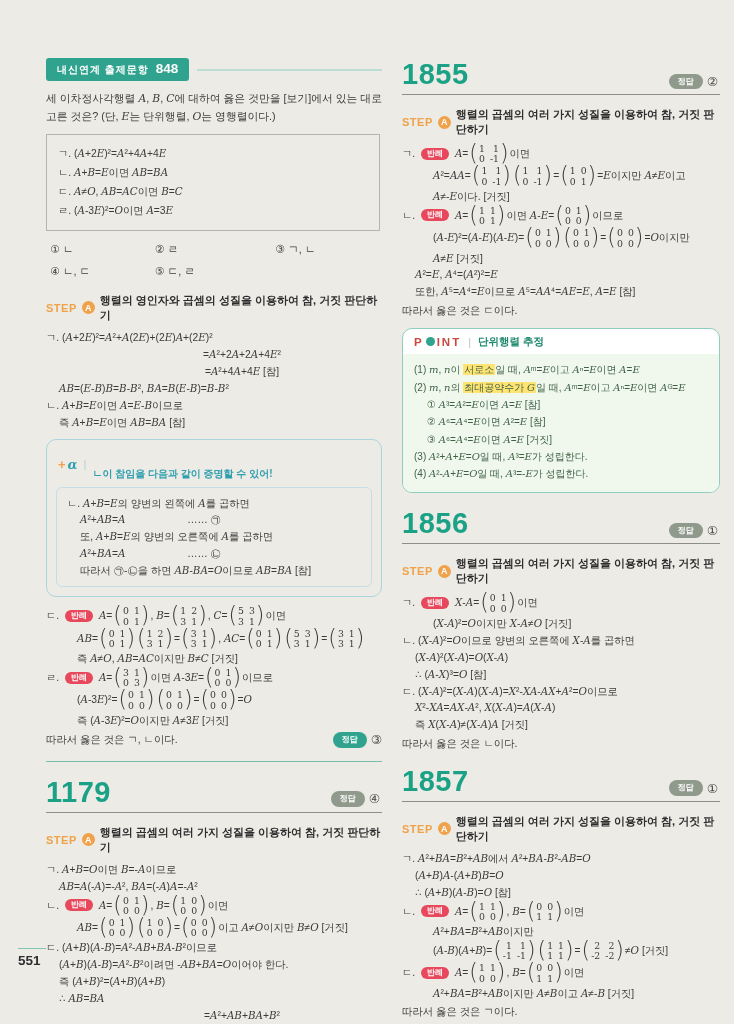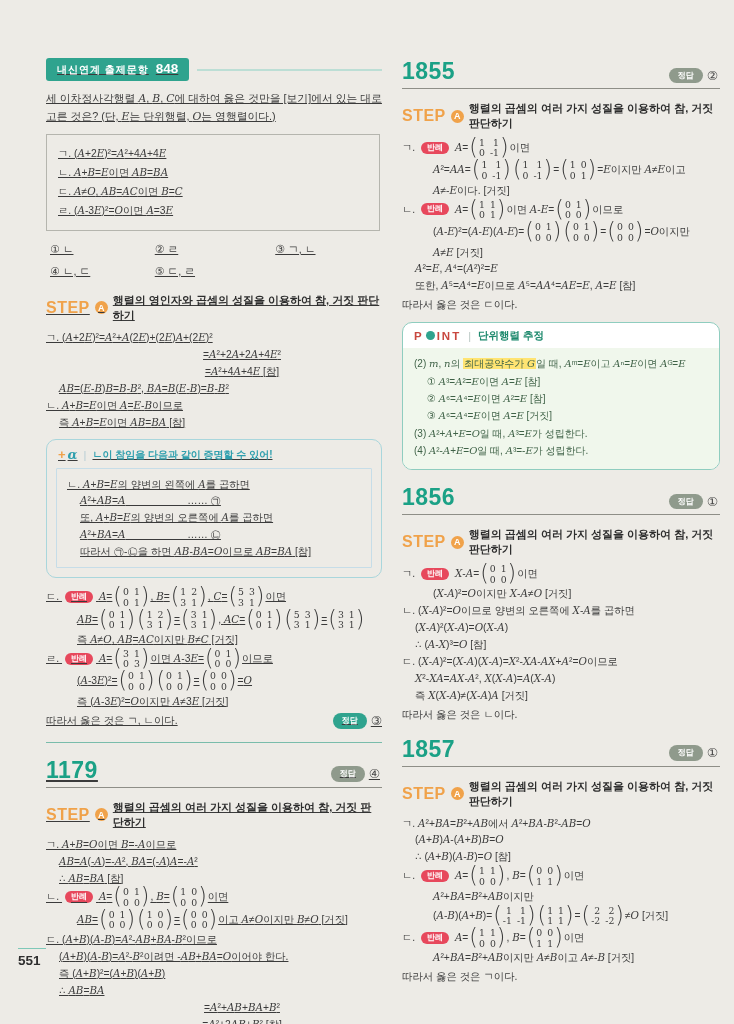--- a/index.html
+++ b/index.html
@@ -4,41 +4,41 @@
 <style>
   html,body{margin:0;padding:0;}
   body{
     width:734px;height:1024px;background:#edebe6;
     font-family:"Liberation Sans","DejaVu Sans",sans-serif;
     color:#3b3b3b;overflow:hidden;position:relative;
   }
   .page{box-sizing:border-box;width:734px;height:1024px;padding:58px 14px 0 46px;
     display:flex;gap:20px;position:relative;}
   .col{display:block;}
-  .col-left{width:336px;text-decoration:underline;}
+  .col-left{width:336px;}
   .col-right{width:318px;}
 
   
   .exam-header{display:flex;align-items:center;margin:0 0 9px;}
   .exam-badge{display:inline-flex;align-items:baseline;gap:7px;background:#2fa38e;color:#fff;
     padding:3px 11px 4px;border-radius:3px;}
   .exam-badge-label{font-size:10px;font-weight:bold;letter-spacing:1px;}
   .exam-badge-num{font-size:13.5px;font-weight:bold;}
   .exam-header::after{content:"";flex:1;height:2px;background:#bcded5;margin-left:8px;}
 
   .question{font-size:10.8px;line-height:1.65;margin:0 0 8px;}
 
   .boki-box{border:1px solid #b5b5ae;padding:8px 11px;margin:0 2px 12px 0;}
   .boki-box .line{margin:3.5px 0;}
 
   .choices{display:grid;grid-template-columns:1fr 1.15fr 1fr;row-gap:8px;
     font-size:10.8px;margin:2px 2px 14px 4px;}
 
   .step-row{display:flex;align-items:center;gap:5px;margin:12px 0 7px;}
-  .step-word{color:#f0a24a;font-weight:bold;font-size:16px;letter-spacing:0.5px;}
+  .step-word{color:#f0a24a;font-weight:bold;font-size:11px;letter-spacing:0.5px;}
   .step-circle{width:13px;height:13px;border-radius:50%;background:#f0a24a;color:#fff;
     font-size:9px;font-weight:bold;display:flex;align-items:center;justify-content:center;flex:0 0 13px;}
   .step-title{font-weight:bold;font-size:11px;color:#2d2d2d;}
 
   .line{font-size:10.3px;line-height:1.5;margin:1.5px 0;}
   .ind0{padding-left:0;}
   .ind1{padding-left:13px;}
   .ind2{padding-left:31px;}
   .ind3{padding-left:56px;text-align:center;}
   .v{font-family:"DejaVu Serif","Liberation Serif",serif;font-style:italic;}
@@ -53,36 +53,36 @@
   .cex{background:#e7485c;color:#fff;font-size:8px;font-weight:bold;padding:1px 6px 2px;
     border-radius:8px;margin:0 3px;vertical-align:1.5px;white-space:nowrap;}
   .hl{background:#ffe472;padding:0 1px;}
 
   
   .plus-box{border:1.4px solid #a9d6dc;border-radius:10px;padding:6px 9px 9px;margin:9px 0 9px;}
   .plus-head{display:flex;align-items:center;gap:6px;margin:1px 2px 6px;}
   .plus-sign{color:#f0a24a;font-weight:bold;font-size:13px;}
   .plus-alpha{color:#2f9fae;font-weight:bold;font-size:13px;font-family:"DejaVu Serif",serif;font-style:italic;margin-left:-4px;}
   .plus-div{color:#b7ccd4;font-size:11px;}
-  .plus-note{color:#2f9fae;font-size:10px;font-weight:bold;}
-  .plus-inner{border:1px solid #c6dde8;border-radius:1px;padding:6px 10px;}
+  .plus-note{color:#2f9fae;font-size:10px;font-weight:bold;margin-top:20px;}
+  .plus-inner{border:1px solid #c6dde8;border-radius:6px;padding:6px 10px;}
 
   .conclusion-row{display:flex;justify-content:space-between;align-items:center;
     margin:4px 0 2px;font-size:10.4px;}
   .ans-group{display:inline-flex;align-items:center;gap:4px;}
   .ans-pill{background:#8f9a8c;color:#fff;font-size:8px;font-weight:bold;padding:2px 9px 2.5px;border-radius:8px;}
   .ans-pill.teal{background:#2fa38e;}
   .ans-num{font-size:12.5px;color:#4a4a4a;}
 
   .block-divider{border-top:1.3px solid #79bcab;margin:13px 0 4px;}
 
   .prob-header{display:flex;justify-content:space-between;align-items:flex-end;
     border-bottom:1.2px solid #8e8e87;padding:0 2px 5px 0;margin:16px 0 7px;}
   .col > .prob-header:first-child{margin-top:2px;}
-  .prob-num{color:#1ba186;font-size:23px;font-weight:bold;letter-spacing:0.5px;line-height:1;}
+  .prob-num{color:#1ba186;font-size:29px;font-weight:bold;letter-spacing:0.5px;line-height:1;}
 
   
   .point-box{border:1.4px solid #8fcdbf;border-radius:10px;overflow:hidden;margin:10px 0 12px;background:#fff;}
   .point-head{display:flex;align-items:center;gap:7px;padding:6px 11px 5px;}
   .point-word{font-weight:bold;font-size:11.5px;letter-spacing:2px;color:#c8473f;display:inline-flex;align-items:center;}
   .point-word .pdot{width:9px;height:9px;border-radius:50%;background:#2fa38e;display:inline-block;margin:0 2px;}
   .point-div{color:#b9c6c2;font-size:11px;}
   .point-sub{color:#1f8a6e;font-size:10.5px;font-weight:bold;}
   .point-body{background:#f0f7ec;padding:7px 11px 9px;color:#3f6247;}
   .point-body .line{font-size:10px;line-height:1.58;}
@@ -294,21 +294,20 @@
         </span>
       </div>
       <div class="step-row">
         <span class="step-word">STEP</span>
         <span class="step-circle">A</span>
         <span class="step-title">행렬의 곱셈의 여러 가지 성질을 이용하여 참, 거짓 판단하기</span>
       </div>
       <div class="sol">
         <div class="line ind0">ㄱ. <i class="v">A</i>+<i class="v">B</i>=<i class="v">O</i>이면 <i class="v">B</i>=-<i class="v">A</i>이므로</div>
         <div class="line ind1"><i class="v">A</i><i class="v">B</i>=<i class="v">A</i>(-<i class="v">A</i>)=-<i class="v">A</i>², <i class="v">B</i><i class="v">A</i>=(-<i class="v">A</i>)<i class="v">A</i>=-<i class="v">A</i>²</div>
-        <div class="line ind1">∴ <i class="v">A</i><i class="v">B</i>=<i class="v">B</i><i class="v">A</i> [참]</div>
         <div class="line ind0">ㄴ. <span class="cex">반례</span> <i class="v">A</i>=<span class="mat">
             <span class="mp">(</span>
             <span class="mg" style="grid-template-columns:repeat(2,auto)">
               <span class="mc">0</span>
               <span class="mc">1</span>
               <span class="mc">0</span>
               <span class="mc">0</span>
             </span>
             <span class="mp">)</span>
           </span>, <i class="v">B</i>=<span class="mat">
@@ -467,20 +466,21 @@
       <div class="conclusion-row">
         <span class="concl-text">따라서 옳은 것은 ㄷ이다.</span>
       </div>
       <div class="point-box">
         <div class="point-head">
           <span class="point-word">P<span class="pdot"></span>INT</span>
           <span class="point-div">|</span>
           <span class="point-sub">단위행렬 추정</span>
         </div>
         <div class="point-body">
+          <div class="line ind0">(1) <i class="v">m</i>, <i class="v">n</i>이 <span class="hl">서로소</span>일 때, <i class="v">A</i>ᵐ=<i class="v">E</i>이고 <i class="v">A</i>ⁿ=<i class="v">E</i>이면 <i class="v">A</i>=<i class="v">E</i></div>
           <div class="line ind0">(2) <i class="v">m</i>, <i class="v">n</i>의 <span class="hl">최대공약수가 <i class="v">G</i></span>일 때, <i class="v">A</i>ᵐ=<i class="v">E</i>이고 <i class="v">A</i>ⁿ=<i class="v">E</i>이면 <i class="v">A</i>ᴳ=<i class="v">E</i></div>
           <div class="line ind1">① <i class="v">A</i>³=<i class="v">A</i>²=<i class="v">E</i>이면 <i class="v">A</i>=<i class="v">E</i>  [참]</div>
           <div class="line ind1">② <i class="v">A</i>⁶=<i class="v">A</i>⁴=<i class="v">E</i>이면 <i class="v">A</i>²=<i class="v">E</i>  [참]</div>
           <div class="line ind1">③ <i class="v">A</i>⁶=<i class="v">A</i>⁴=<i class="v">E</i>이면 <i class="v">A</i>=<i class="v">E</i>  [거짓]</div>
           <div class="line ind0">(3) <i class="v">A</i>²+<i class="v">A</i>+<i class="v">E</i>=<i class="v">O</i>일 때, <i class="v">A</i>³=<i class="v">E</i>가 성립한다.</div>
           <div class="line ind0">(4) <i class="v">A</i>²-<i class="v">A</i>+<i class="v">E</i>=<i class="v">O</i>일 때, <i class="v">A</i>³=-<i class="v">E</i>가 성립한다.</div>
         </div>
       </div>
       <div class="prob-header">
         <span class="prob-num">1856</span>

